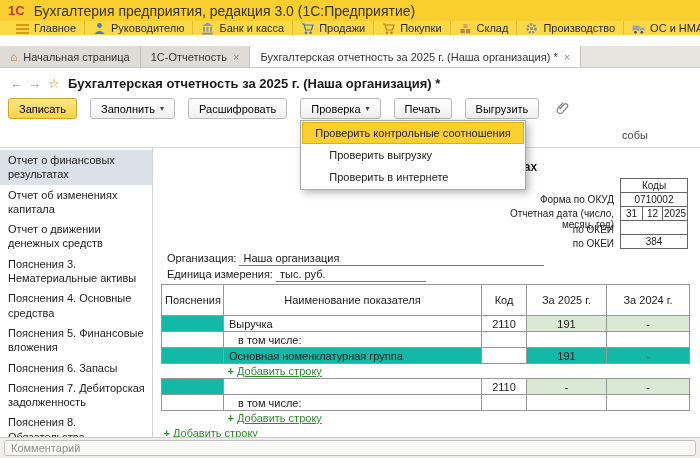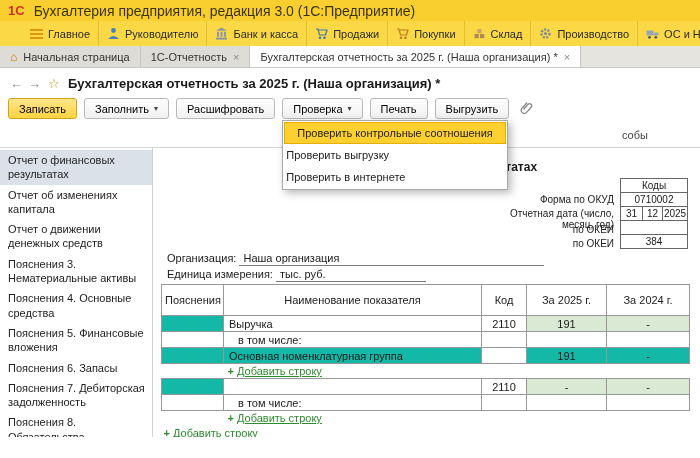--- a/index.html
+++ b/index.html
@@ -8,51 +8,51 @@
     position:relative; width:700px; height:458px; overflow:hidden;
     font-family:"Liberation Sans","DejaVu Sans",sans-serif; font-size:11px; color:#1a1a1a;
     background:#ffffff;
   }
   
   .titlebar { position:absolute; top:0; left:0; right:0; height:21px; background:#f8cf2e;
     display:flex; align-items:center; padding:0 8px; gap:9px; }
   .logo { color:#d2322a; font-weight:bold; font-size:13px; }
   .wtitle { font-size:14px; color:#3c3406; }
   
-  .ribbon { position:absolute; top:21px; left:0; right:0; height:25px; background:#fbd846;
-    display:flex; align-items:stretch; padding:0 22px; }
+  .ribbon { position:absolute; top:21px; left:0; right:0; height:14px; background:#fbd846;
+    display:flex; align-items:stretch; padding:0 8px; }
   .ritem { display:flex; align-items:center; gap:5px; padding:0 8px; border-right:1px solid rgba(130,100,0,.22); cursor:default; }
   .ritem .lbl { font-size:11px; color:#2b2b2b; white-space:nowrap; }
   .ricon { display:flex; align-items:center; }
   
   .tabbar { position:absolute; top:46px; left:0; right:0; height:22px; background:#e6e4df;
     display:flex; align-items:stretch; border-bottom:1px solid #c9c9c9; }
   .tab { display:flex; align-items:center; gap:6px; padding:0 10px; background:#dedcd6;
     border-right:1px solid #c6c4bf; color:#333; white-space:nowrap; }
   .tab.active { background:#ffffff; }
   .tab .close { color:#8a8a8a; font-size:11px; }
   .tab .home { color:#c07b00; font-size:12px; }
   
   .pagearea { position:absolute; top:68px; left:0; right:0; bottom:0; background:#fff; }
   .navbtn { position:absolute; top:8px; color:#8a8a8a; font-size:13px; }
   .nav-back { left:10px; } .nav-fwd { left:28px; }
   .star { position:absolute; left:48px; top:8px; color:#c9920a; font-size:13px; }
   .ptitle { position:absolute; left:68px; top:8px; font-size:13px; font-weight:bold; color:#1a1a1a; white-space:nowrap; }
   
-  .toolbar { position:absolute; top:30px; left:8px; display:flex; align-items:center; gap:7px; }
+  .toolbar { position:absolute; top:30px; left:8px; display:flex; align-items:center; gap:13px; }
   .btn { height:21px; padding:0 10px; border:1px solid #b9b9b9; border-radius:3px;
     background:linear-gradient(#ffffff,#f0f0f0); font:inherit; display:flex; align-items:center; gap:5px; cursor:pointer; }
   .btn.primary { background:linear-gradient(#ffe58a,#ffd341); border-color:#cfa51d; }
   .caret { font-size:8px; color:#444; }
   .iconbtn { border:none; background:transparent; padding:0 4px; }
   .btnwrap { position:relative; }
   
   .dropdown { position:absolute; top:22px; left:0; min-width:224px; background:#ffffff;
     border:1px solid #a8a8a8; box-shadow:3px 3px 8px rgba(0,0,0,.28); z-index:40; padding:1px; }
-  .ditem { padding:5px 2px; font-size:11px; color:#222; white-space:nowrap; }
+  .ditem { padding:5px 27px; font-size:11px; color:#222; white-space:nowrap; }
   .ditem.selected { background:#fdd030; border:1px solid #e7ae00; padding:4px 12px; }
   
   .statusrow { position:absolute; top:59px; left:8px; display:flex; align-items:center; white-space:nowrap;margin-top:46px; }
   .link { color:#337a33; text-decoration:underline; cursor:pointer; }
   .stext { color:#444; margin-right:4px; }
   .statusrow .first { margin-right:48px; }
   .fragment { position:absolute; left:622px; top:61px; color:#444; }
   .divider { position:absolute; top:79px; left:0; right:0; height:1px; background:#d6d6d6; }
   
   .sidebar { position:absolute; top:80px; left:0; width:152px; bottom:21px; overflow:hidden; padding-top:2px; background:#fff; }
@@ -387,15 +387,18 @@
             <td class="yellow"></td>
             <td>Себестоимость продаж</td>
             <td class="code">2120</td>
             <td class="green num">(316)</td>
             <td class="green num">-</td>
           </tr>
         </tbody>
       </table>
     </div>
 
+    <div class="commentbar">
+      <div class="commentfield">Комментарий</div>
+    </div>
 
   </div>
 </div>
 
 </body></html>

